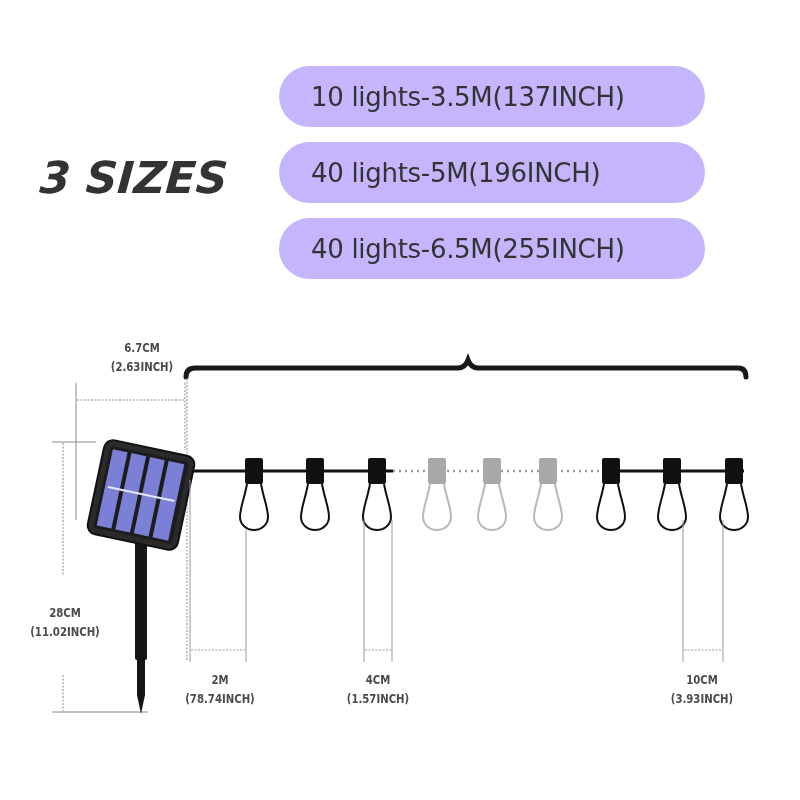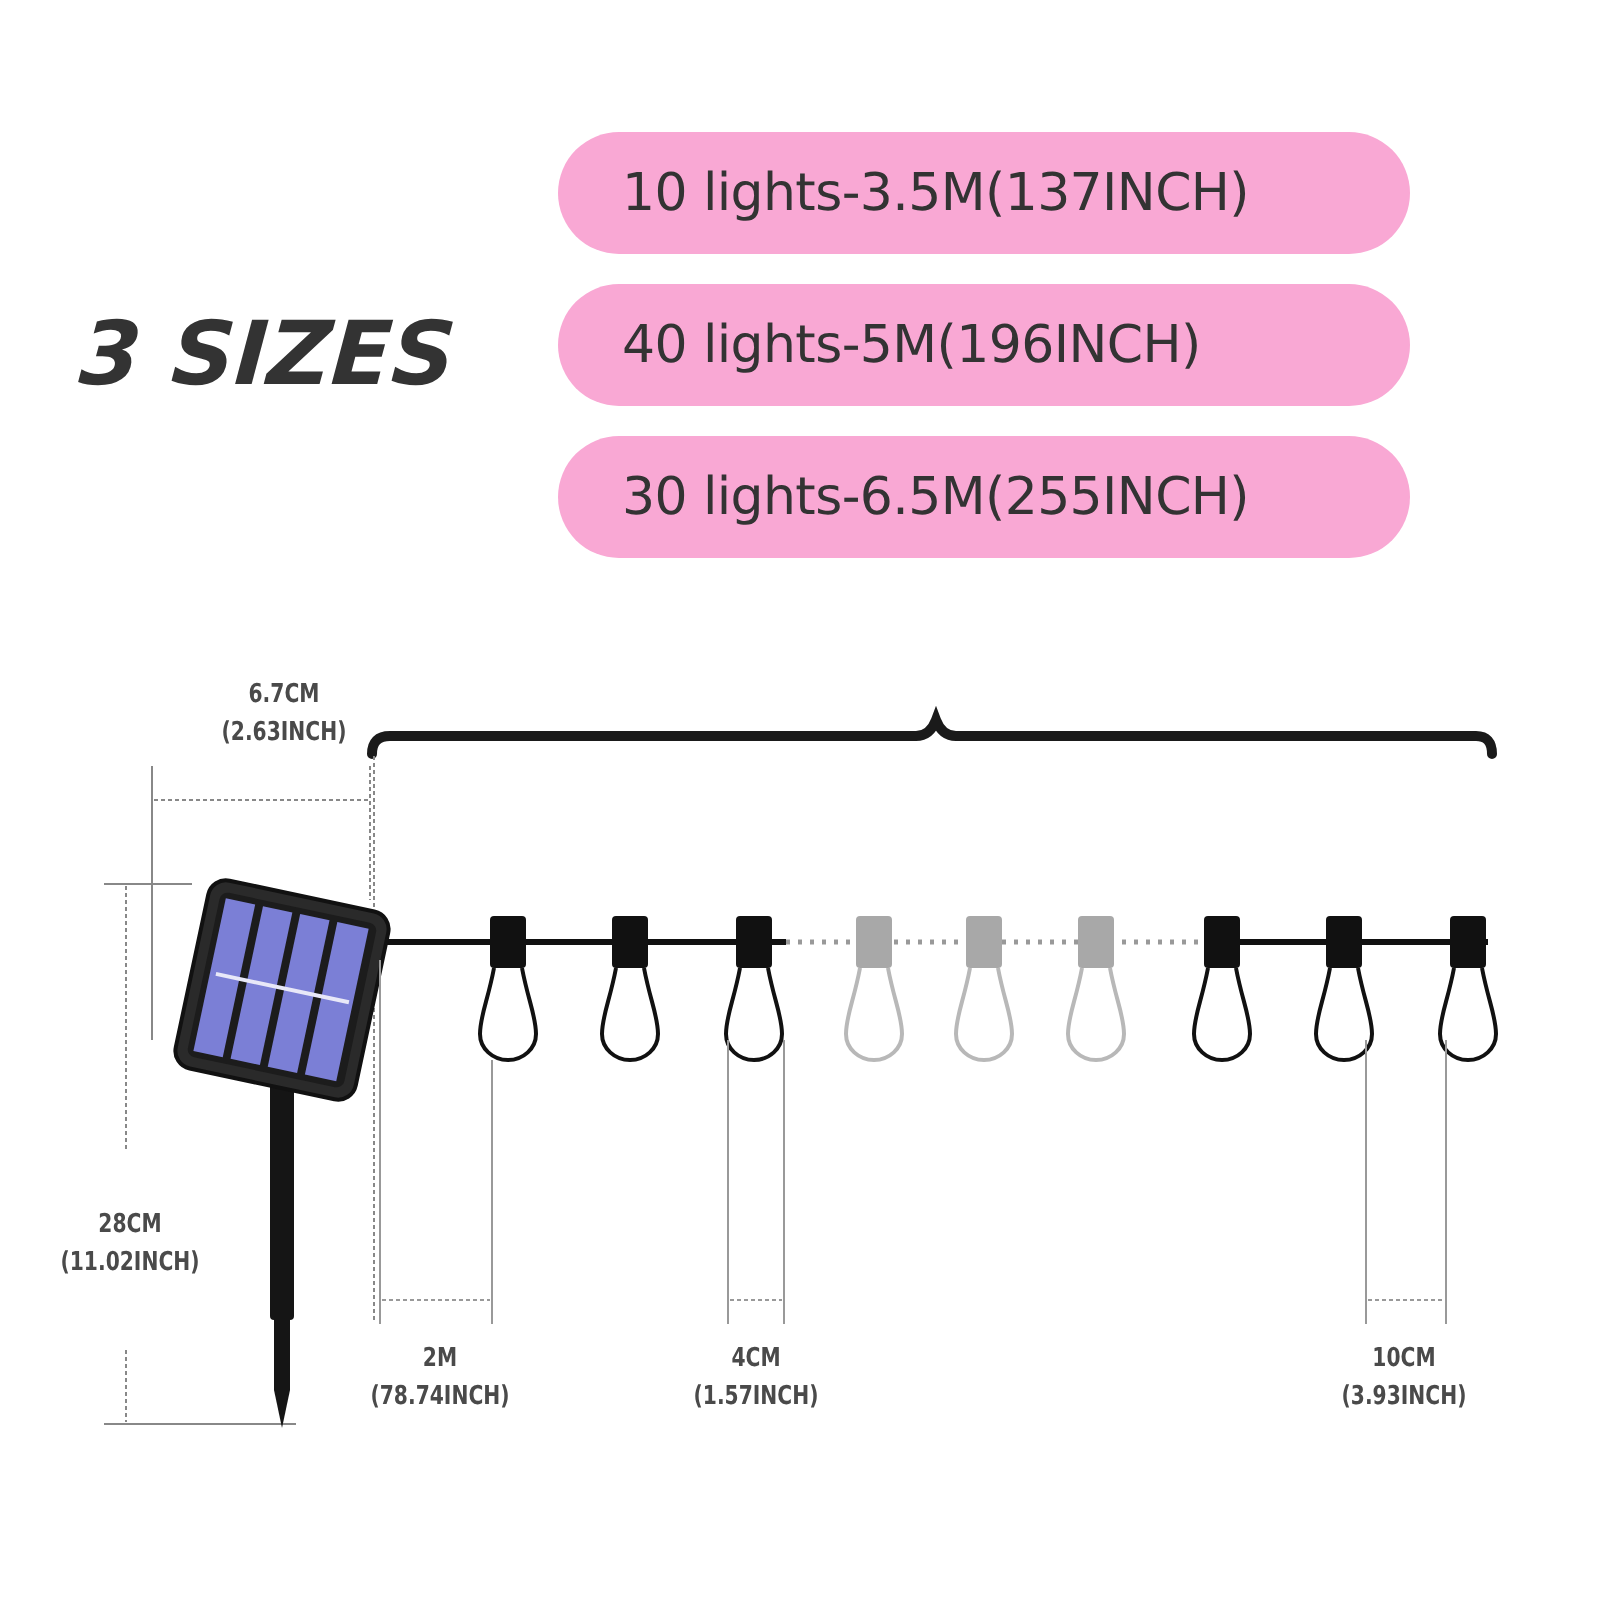--- a/index.html
+++ b/index.html
@@ -5,21 +5,21 @@
     html, body { margin: 0; padding: 0; background: #ffffff; }
     body { width: 800px; height: 800px; position: relative; overflow: hidden; font-family: "DejaVu Sans", sans-serif; }
     .headline {
       position: absolute; left: 40px; top: 148px; width: 190px;
       font-family: "DejaVu Sans", sans-serif; font-weight: bold; font-style: italic;
       font-size: 44px; color: #333333; letter-spacing: 0px; line-height: 60px;
       transform: skewX(-4deg);
     }
     .pill {
       position: absolute; left: 279px; width: 426px; height: 61px;
-      background: #f9a8d4; border-radius: 31px;
+      background: #c4b5fd; border-radius: 31px;
       display: flex; align-items: center; box-sizing: border-box; padding-left: 32px;
       font-family: "DejaVu Sans", sans-serif; font-size: 26px; color: #333333;
       letter-spacing: -0.3px; white-space: nowrap;
     }
     .dim-label {
       position: absolute; text-align: center;
       font-family: "DejaVu Sans", sans-serif; font-weight: bold; color: #4a4a4a;
       font-size: 13px; line-height: 19px; transform: scaleX(0.78); transform-origin: center top;
       white-space: nowrap;
     }
@@ -30,21 +30,21 @@
 
 <div class="headline">3 SIZES</div>
 
 <div class="pill" style="top:66px;">
   <span>10 lights-3.5M(137INCH)</span>
 </div>
 <div class="pill" style="top:142px;">
   <span>40 lights-5M(196INCH)</span>
 </div>
 <div class="pill" style="top:218px;">
-  <span>30 lights-6.5M(255INCH)</span>
+  <span>40 lights-6.5M(255INCH)</span>
 </div>
 
 <svg width="800" height="800" viewBox="0 0 800 800">
 
   <g stroke="#888" stroke-width="1" fill="none">
     <line x1="76" y1="383" x2="76" y2="520"></line>
     <line x1="185" y1="383" x2="185" y2="450" stroke-dasharray="2,1.5"></line>
     <line x1="77" y1="400" x2="184" y2="400" stroke-dasharray="2,1.5"></line>
   </g>
 

